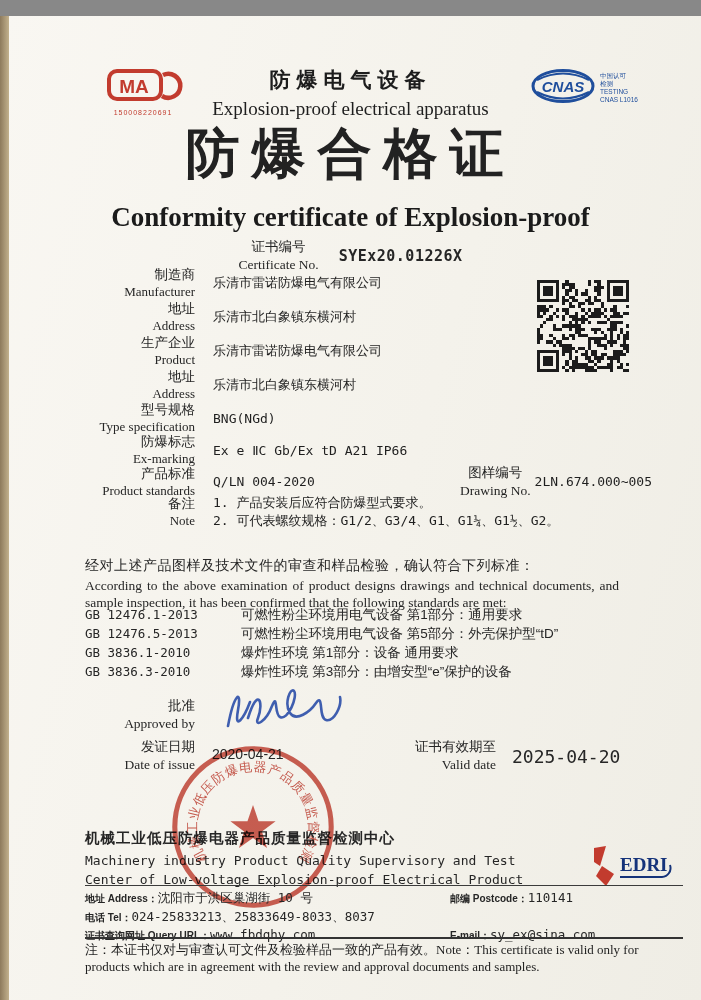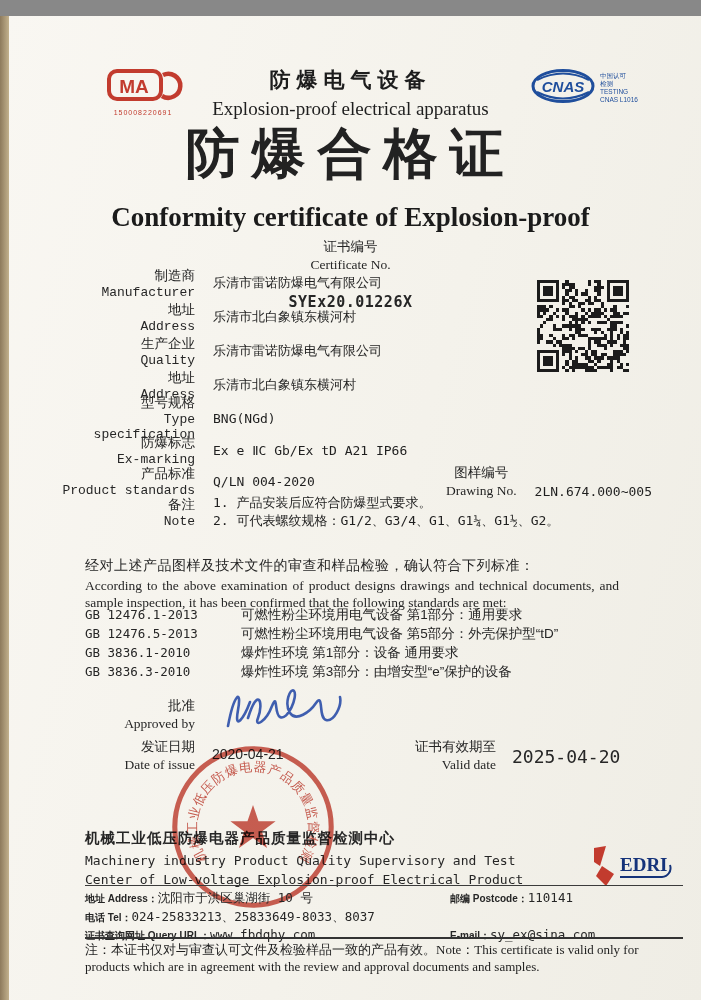--- a/index.html
+++ b/index.html
@@ -17,39 +17,39 @@
   .cma-num{font-size:7px;color:#c23b2e;letter-spacing:1px;margin-top:1px;}
   .hdr-center{left:0;right:0;top:50px;text-align:center;}
   .t-zh{font-size:21px;font-weight:600;letter-spacing:6px;color:#1d1d1d;}
   .t-en{font-family:"Liberation Serif",serif;font-size:19px;margin-top:4px;color:#1e1e1e;}
   .cnas{left:531px;top:52px;display:flex;gap:5px;align-items:flex-start;}
   .cnas-side{font-size:6.5px;color:#1f4e9c;line-height:8px;padding-top:4px;}
   .cert-title-zh{left:0;right:0;top:102px;text-align:center;font-size:54px;font-weight:700;
         letter-spacing:12px;color:#222;}
   .cert-title-en{left:0;right:0;top:186px;text-align:center;font-family:"Liberation Serif",serif;
         font-size:27px;font-weight:700;color:#1b1b1b;}
-  .certno{left:0;right:0;top:222px;display:flex;justify-content:center;align-items:center;gap:20px;flex-direction:column;}
+  .certno{left:0;right:0;top:222px;display:flex;justify-content:center;align-items:center;gap:20px;}
   .stack{text-align:center;}
   .stack .zh{font-size:13.5px;}
   .stack .en{font-family:"Liberation Serif",serif;font-size:13.5px;margin-top:1px;}
   .certno-val{font-family:"DejaVu Sans Mono",monospace;font-size:15px;font-weight:700;letter-spacing:.5px;}
   
   .fields{left:60px;top:250px;width:600px;}
   .frow{display:flex;align-items:center;}
   .frow:nth-child(-n+4){height:34px;}
   .frow:nth-child(n+5){height:32px;}
   .frow:nth-child(7){height:31px;}
   .frow:nth-child(8){height:30px;}
   .frow:nth-child(9){height:38px;}
   .fl{width:135px;text-align:right;flex:none;}
   .fl .zh{font-size:13.5px;}
-  .fl .en{font-family:Liberation Mono, monospace;font-size:13px;margin-top:0px;}
+  .fl .en{font-family:Liberation Serif, serif;font-size:13px;margin-top:0px;}
   .fv{padding-left:18px;font-family:"DejaVu Sans Mono","DejaVu Sans",monospace;font-size:13px;color:#1f1f1f;}
   .fv.wide{flex:1;display:flex;align-items:center;}
-  .drawgrp{margin-left:auto;display:flex;align-items:flex-end;gap:18px;padding-right:8px;}
+  .drawgrp{margin-left:auto;display:flex;align-items:center;gap:4px;padding-right:8px;}
   .noteval{line-height:18px;}
   .qr{left:535px;top:262px;width:96px;height:96px;}
   
   .confirm{left:85px;top:541px;width:534px;}
   .confirm .zh{font-size:14px;letter-spacing:.5px;}
   .confirm .en{font-family:"Liberation Serif",serif;font-size:13.5px;text-align:justify;margin-top:2px;line-height:17px;}
   .standards{left:85px;top:589px;width:545px;}
   .srow{display:flex;line-height:19px;gap:8px;}
   .scode{width:148px;flex:none;font-family:"DejaVu Sans Mono",monospace;font-size:12.5px;}
   .stitle{font-size:13.5px;}
@@ -452,21 +452,21 @@
     <div class="frow">
       <div class="fl stack">
           <div class="zh">地址</div>
           <div class="en">Address</div>
         </div>
       <div class="fv">乐清市北白象镇东横河村</div>
     </div>
     <div class="frow">
       <div class="fl stack">
           <div class="zh">生产企业</div>
-          <div class="en">Quality</div>
+          <div class="en">Product</div>
         </div>
       <div class="fv">乐清市雷诺防爆电气有限公司</div>
     </div>
     <div class="frow">
       <div class="fl stack">
           <div class="zh">地址</div>
           <div class="en">Address</div>
         </div>
       <div class="fv">乐清市北白象镇东横河村</div>
     </div>

